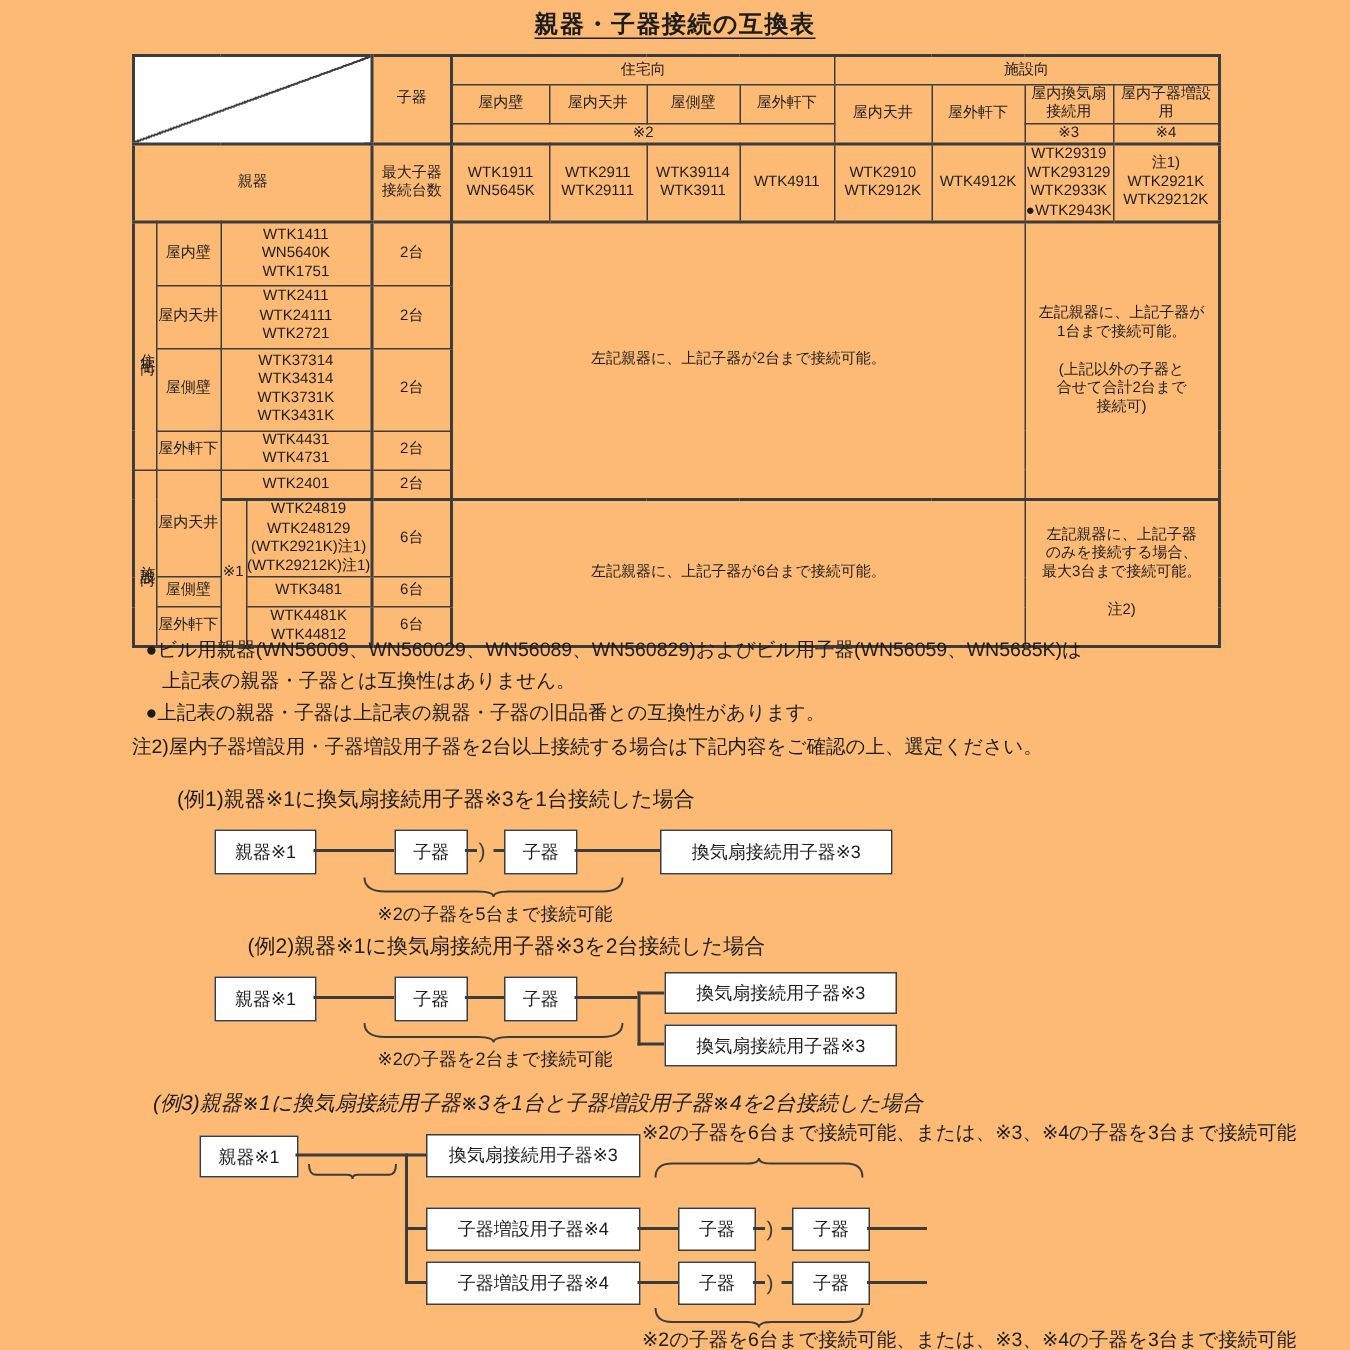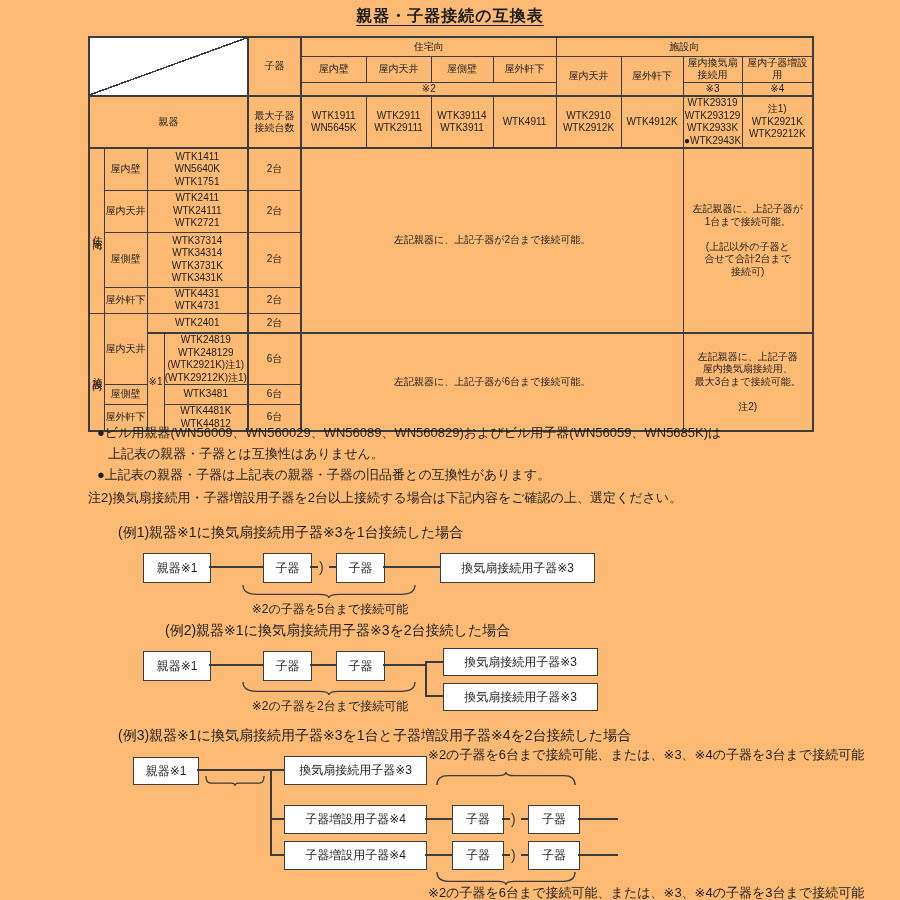--- a/index.html
+++ b/index.html
@@ -151,21 +151,21 @@
     </tr>
     <tr style="height:47px">
       <td rowspan="3" class="tiny">※1</td>
       <td class="small2 pre">WTK24819
 WTK248129
 (WTK2921K)注1)
 (WTK29212K)注1)</td>
       <td class="bl2 br2">6台</td>
       <td colspan="6" rowspan="3" class="msg">左記親器に、上記子器が6台まで接続可能。</td>
       <td colspan="2" rowspan="3" class="msgr pre">左記親器に、上記子器
-屋内換気扇接続用、
+のみを接続する場合、
 最大3台まで接続可能。
 
 注2)</td>
     </tr>
     <tr style="height:20px">
       <td>屋側壁</td>
       <td class="models">WTK3481</td>
       <td class="bl2 br2">6台</td>
     </tr>
     <tr style="height:25px">
@@ -173,21 +173,21 @@
       <td class="models pre">WTK4481K
 WTK44812</td>
       <td class="bl2 br2">6台</td>
     </tr>
   </tbody>
     </table>
 
   <div class="note" style="left:97px;top:424px;">●ビル用親器(WN56009、WN560029、WN56089、WN560829)およびビル用子器(WN56059、WN5685K)は</div>
   <div class="note" style="left:108px;top:445px;">上記表の親器・子器とは互換性はありません。</div>
   <div class="note" style="left:97px;top:466px;">●上記表の親器・子器は上記表の親器・子器の旧品番との互換性があります。</div>
-  <div class="note" style="left:88px;top:489px;">注2)換気扇接続用・子器増設用子器を2台以上接続する場合は下記内容をご確認の上、選定ください。</div>
+  <div class="note" style="left:88px;top:489px;">注2)屋内子器増設用・子器増設用子器を2台以上接続する場合は下記内容をご確認の上、選定ください。</div>
 
   <div class="extitle" style="left:118px;top:524px;">(例1)親器※1に換気扇接続用子器※3を1台接続した場合</div>
   <div class="dbox" style="left:143px;top:553px;width:66px;height:28px;">親器※1</div>
   <div class="hl" style="left:209px;top:566px;width:54px;"></div>
   <div class="dbox" style="left:263px;top:553px;width:47px;height:28px;">子器</div>
   <div class="hl" style="left:310px;top:566px;width:8px;"></div>
   <div class="brk" style="left:319px;top:559px;">)</div>
   <div class="hl" style="left:329px;top:566px;width:7px;"></div>
   <div class="dbox" style="left:336px;top:553px;width:47px;height:28px;">子器</div>
   <div class="hl" style="left:383px;top:566px;width:57px;"></div>
@@ -207,21 +207,21 @@
   <div class="vl" style="left:425px;top:661px;height:36px;"></div>
   <div class="hl" style="left:425px;top:661px;width:18px;"></div>
   <div class="hl" style="left:425px;top:695px;width:18px;"></div>
   <div class="dbox" style="left:443px;top:648px;width:153px;height:26px;">換気扇接続用子器※3</div>
   <div class="dbox" style="left:443px;top:683px;width:153px;height:26px;">換気扇接続用子器※3</div>
   <svg class="brace" style="left:243px;top:682px;" width="172" height="13" viewBox="0 0 100 14" preserveAspectRatio="none">
     <path d="M0,0 Q0,10 8,10 L44,10 Q50,10 50,14 Q50,10 56,10 L92,10 Q100,10 100,0"></path>
   </svg>
   <div class="lbl lblc" style="left:240px;top:698px;width:180px;">※2の子器を2台まで接続可能</div>
 
-  <div class="extitle" style="left:118px;top:727px;">(例3)親器※1に換気扇接続用子器※3を1台と子器増設用子器※4を2台接続した場合</div>
+  <div class="extitle" style="left:102px;top:727px;font-style:italic;">(例3)親器※1に換気扇接続用子器※3を1台と子器増設用子器※4を2台接続した場合</div>
   <div class="lbl lbls" style="left:428px;top:746px;">※2の子器を6台まで接続可能、または、※3、※4の子器を3台まで接続可能</div>
   <div class="dbox" style="left:133px;top:757px;width:64px;height:26px;">親器※1</div>
   <div class="hl" style="left:197px;top:769px;width:73px;"></div>
   <div class="vl" style="left:270px;top:769px;height:87px;"></div>
   <svg class="brace" style="left:206px;top:776px;" width="58" height="10" viewBox="0 0 100 14" preserveAspectRatio="none">
     <path d="M0,0 Q0,10 8,10 L44,10 Q50,10 50,14 Q50,10 56,10 L92,10 Q100,10 100,0"></path>
   </svg>
 
   <div class="hl" style="left:270px;top:769px;width:14px;"></div>
   <div class="dbox" style="left:284px;top:756px;width:141px;height:27px;">換気扇接続用子器※3</div>

